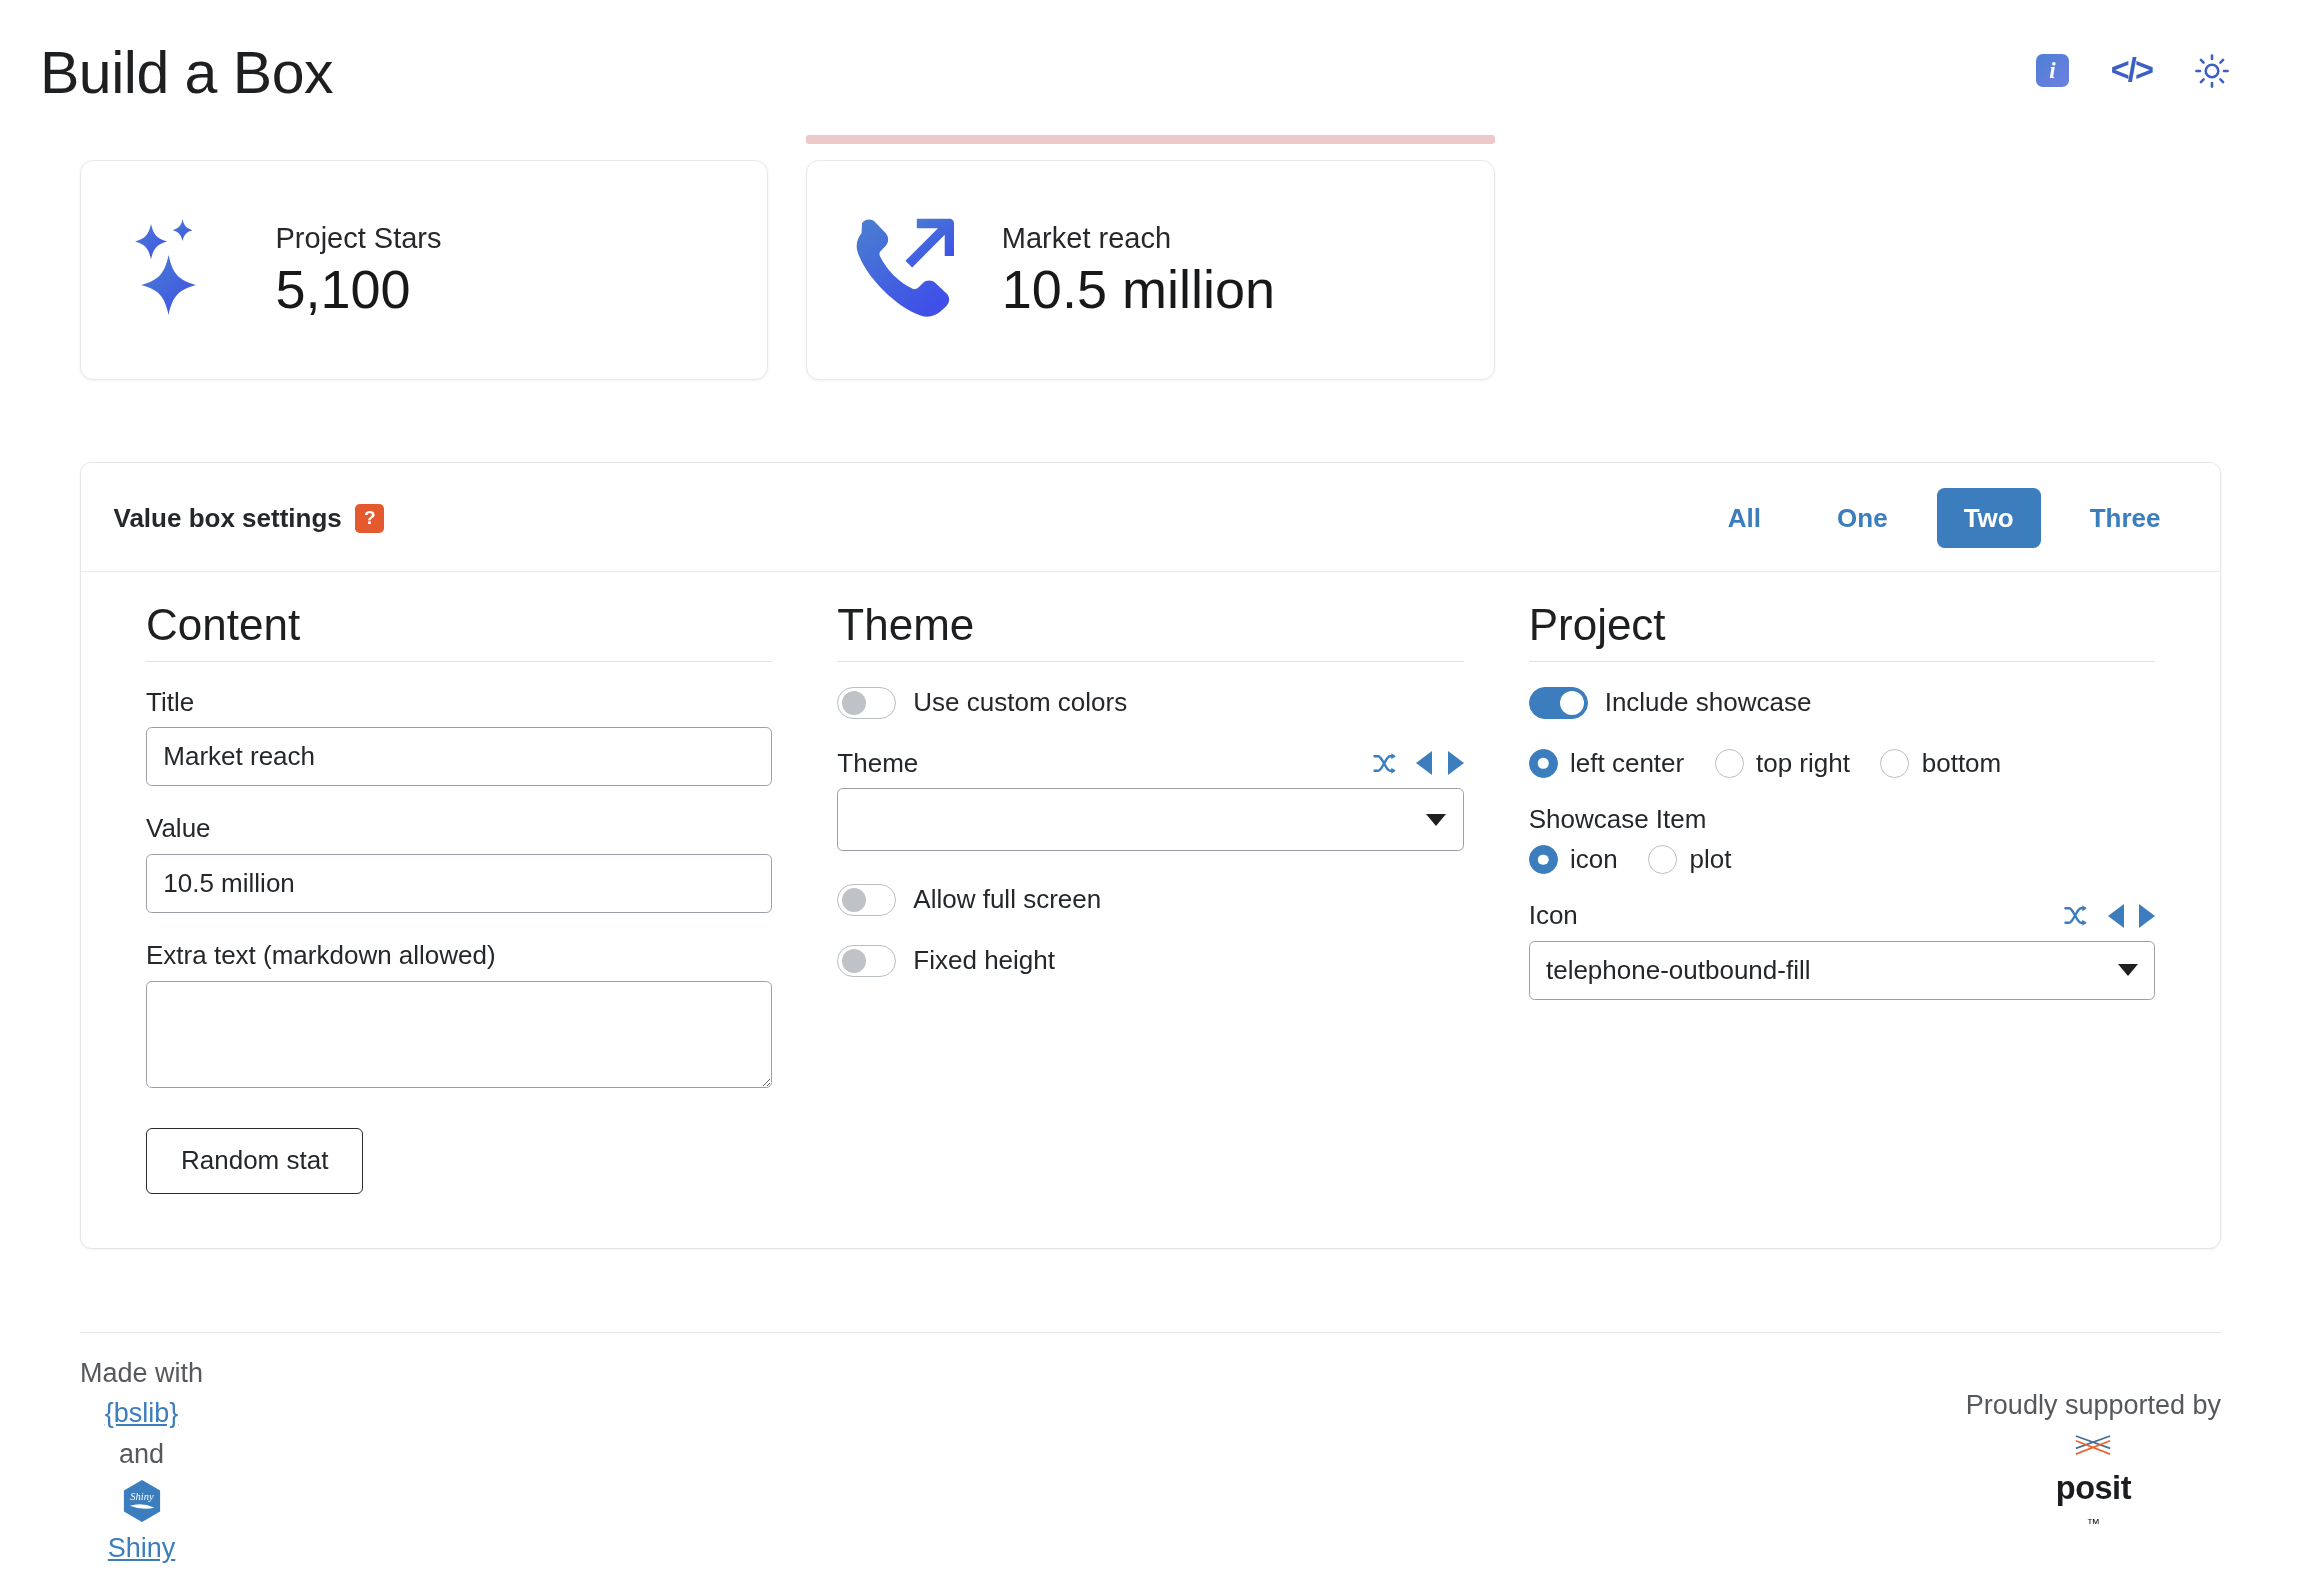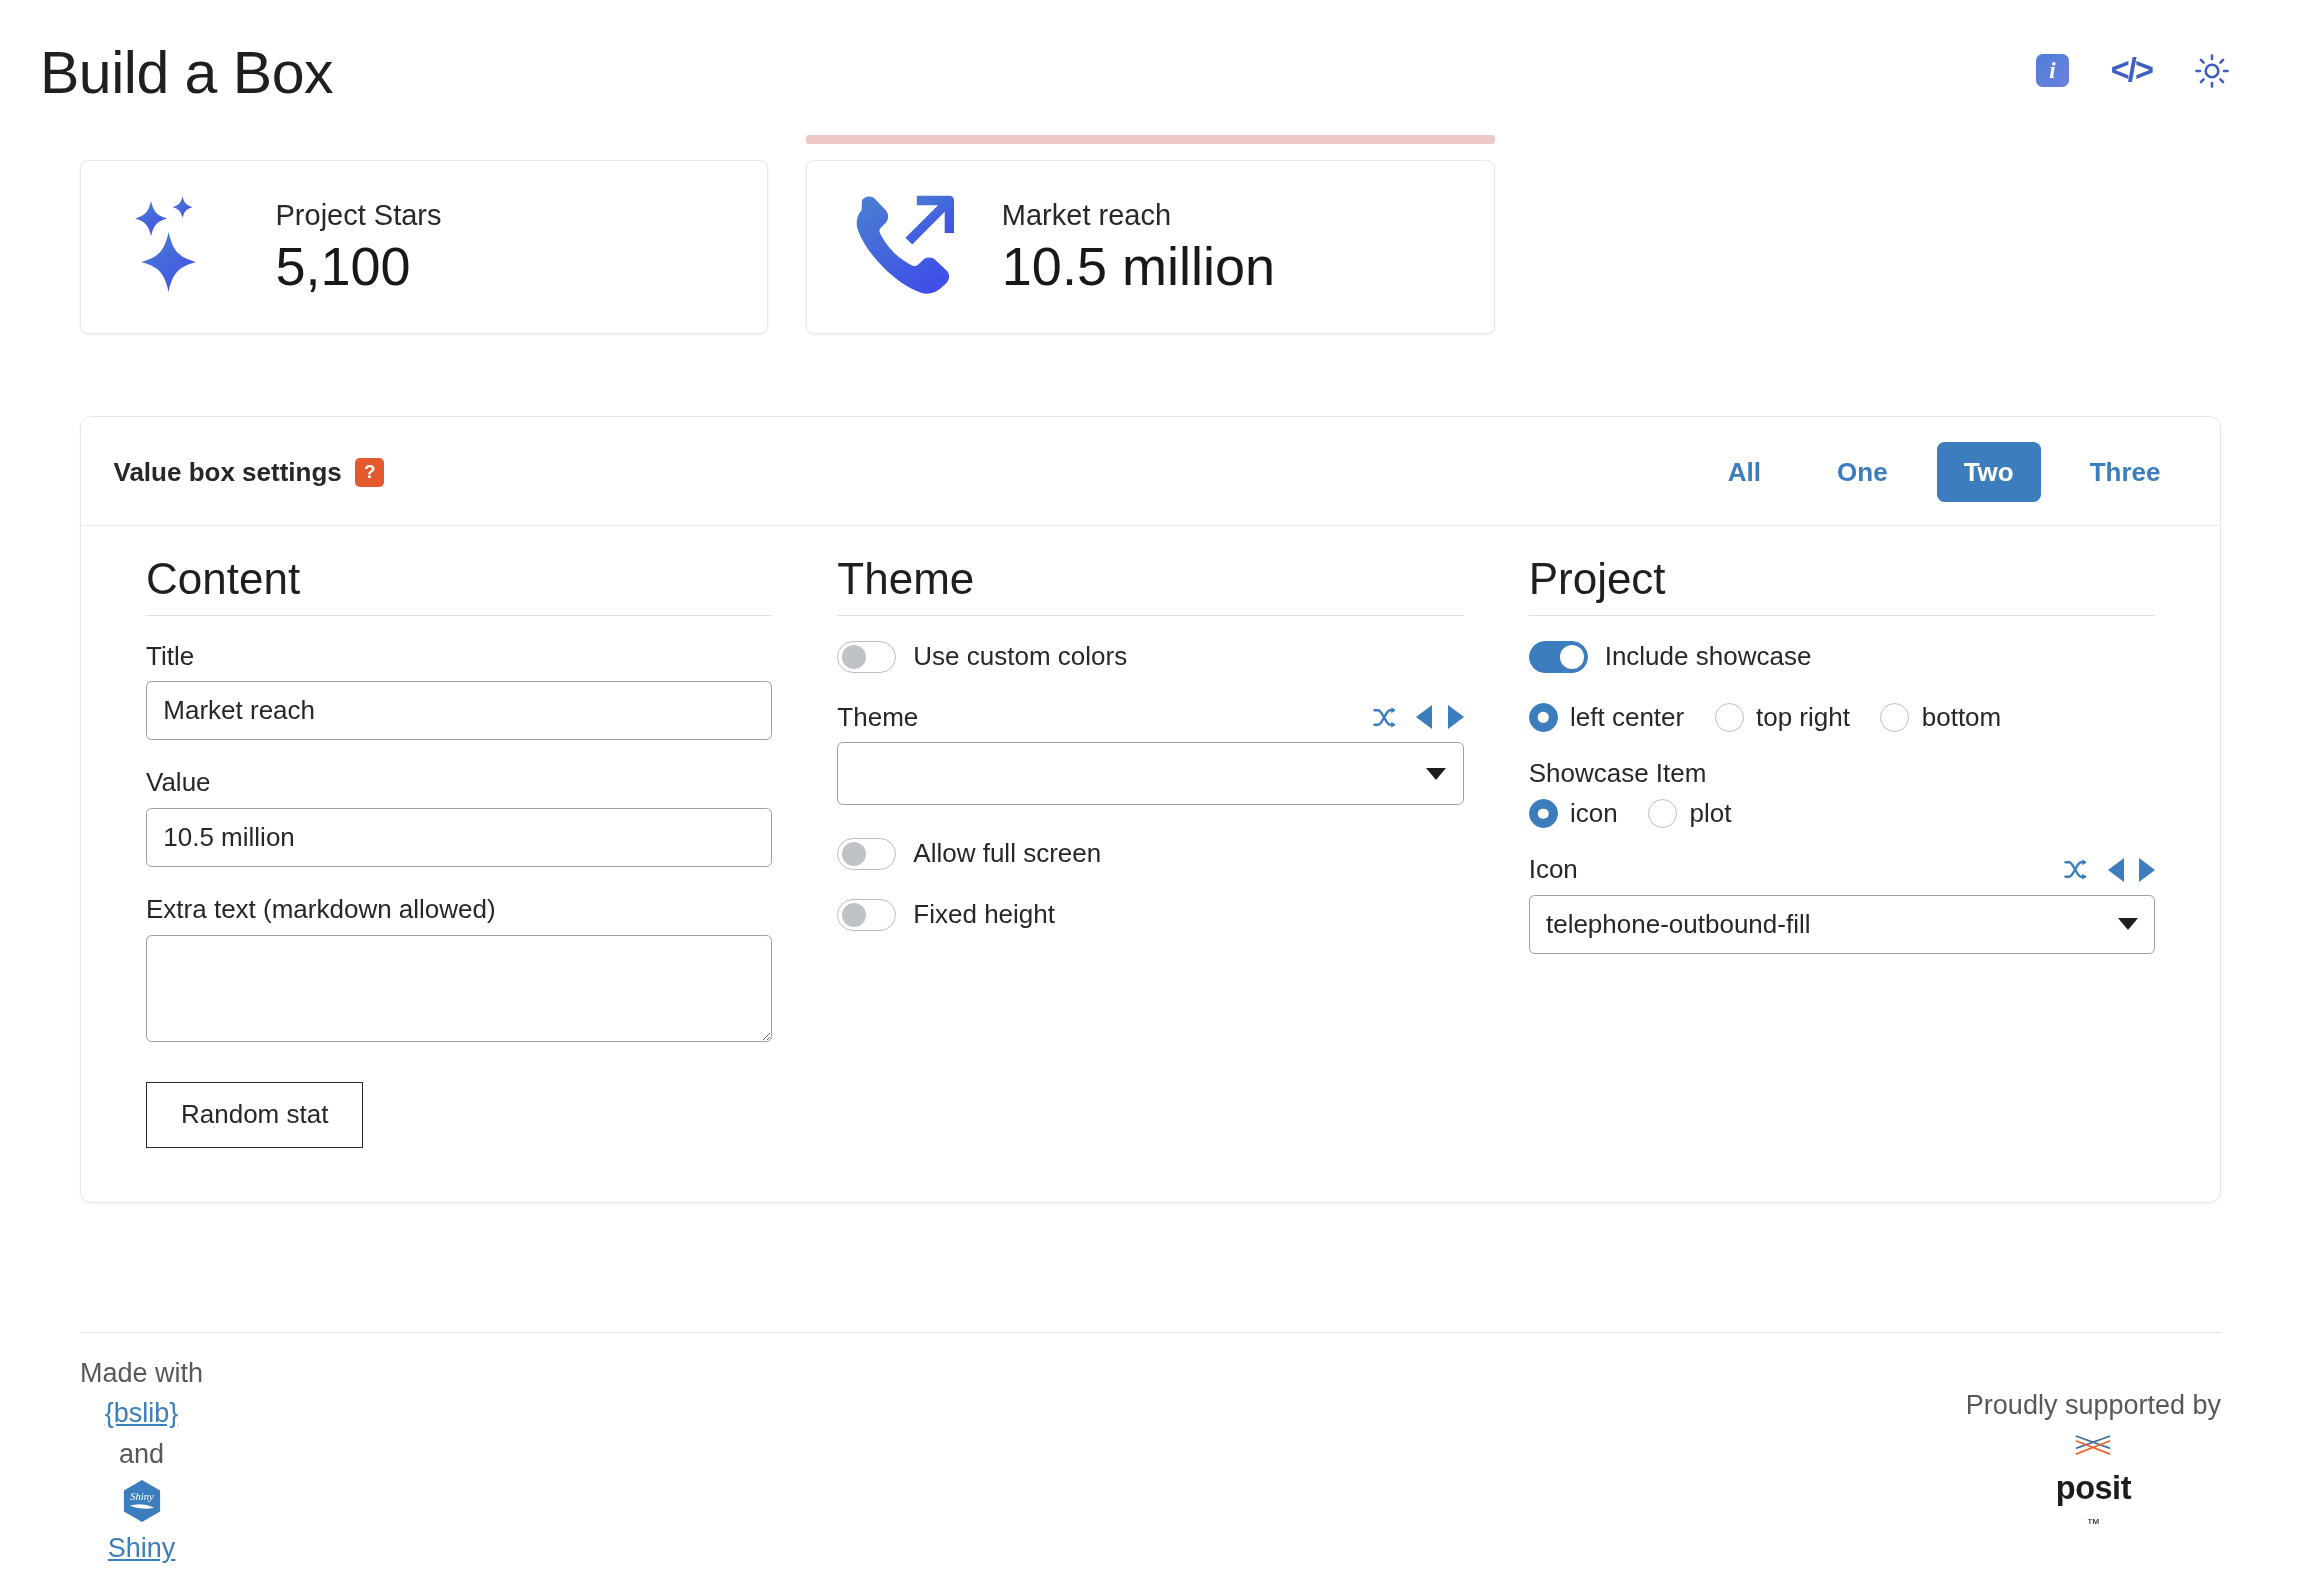--- a/index.html
+++ b/index.html
@@ -38,23 +38,23 @@
   
   .vb-row { display:flex; gap: 38px; padding: 0 80px; margin-top: 13.4px; }
   .vb-wrap { flex:1; position:relative; }
   .vb-marker {
     height: 8.6px; border-radius: 2.9px; background:#edc9c9; margin-bottom: 16.3px;
   }
   .vb-marker.hidden { background:transparent; }
   .vb-card {
     background:#fff;
     border:1px solid #e6e8ea;
-    border-radius: 8px;
+    border-radius: 13px;
     box-shadow: 0 1px 2.9px rgba(16,24,40,.06);
-    height: 174px;
+    height: 220px;
     display:flex; align-items:center;
     padding: 0 38px;
     gap: 32.5px;
   }
   .vb-icon { width:124px; height:124px; flex:0 0 124px; display:flex;align-items:center;justify-content:center;}
   .vb-icon svg { width:100%; height:100%; display:block;}
   .vb-texts { display:flex; flex-direction:column; justify-content:center; gap: 5.7px;}
   .vb-title { font-size:29px; color:#26282b; font-weight:400;}
   .vb-value { font-size:54px; color:#17181a; font-weight:400; line-height:1.08;}
 
@@ -104,21 +104,21 @@
     font-family:"Liberation Sans", sans-serif;
   }
   .field-block { margin-bottom: 27px;}
   .textarea {
     width:100%; height:107px; border:1px solid #9aa0a6; border-radius:5.7px;
     font-size:26px; padding: 11.5px 16.3px; color:#25282b; background:#fff;
     resize: vertical; font-family:"Liberation Sans", sans-serif;
   }
   .btn-outline {
     margin-top: 9.6px;
-    border:1px solid #262b2f; background:#fff; border-radius:0;
+    border:1px solid #262b2f; background:#fff; border-radius:6px;
     padding: 16.3px 34px; font-size:26px; color:#25282b; cursor:pointer;
     font-family:"Liberation Sans", sans-serif;
   }
 
   
   .switch-row { display:flex; align-items:center; gap:17px; margin-bottom: 29px;}
   .switch {
     width:59px;height:32px;border-radius:16.3px;position:relative;flex:0 0 59px;
     border:1px solid #b9bec3; background:#fff; cursor:pointer;
   }

